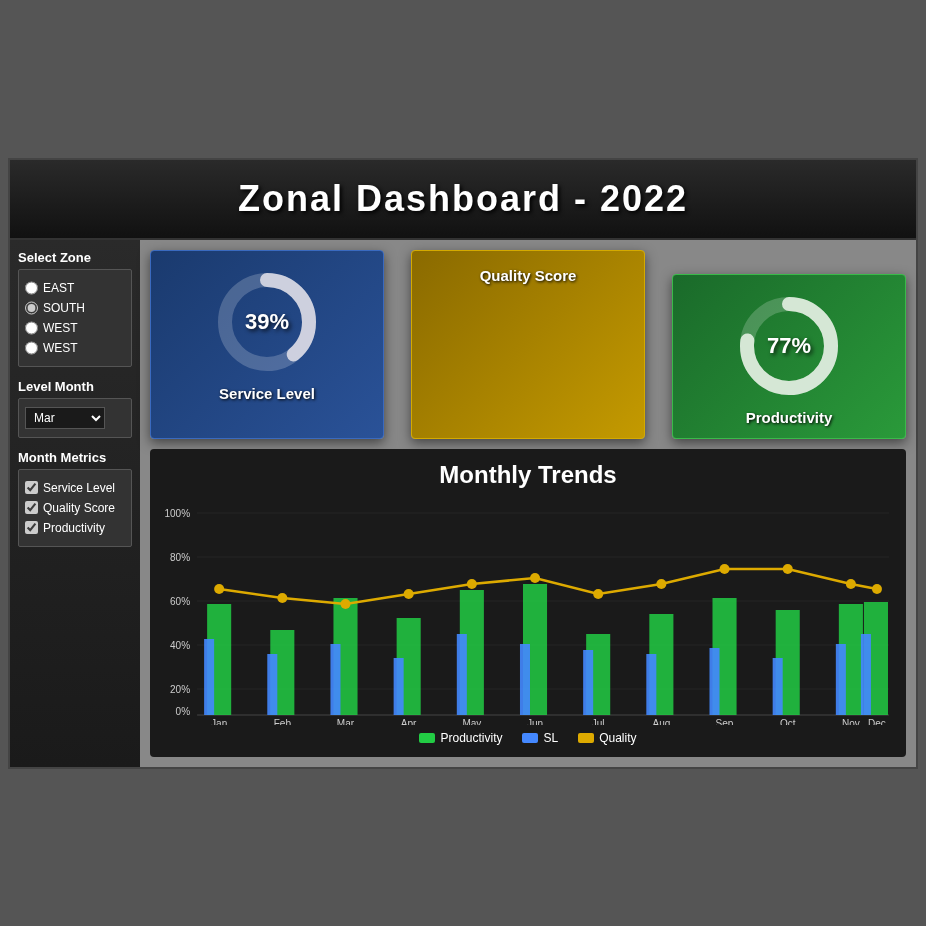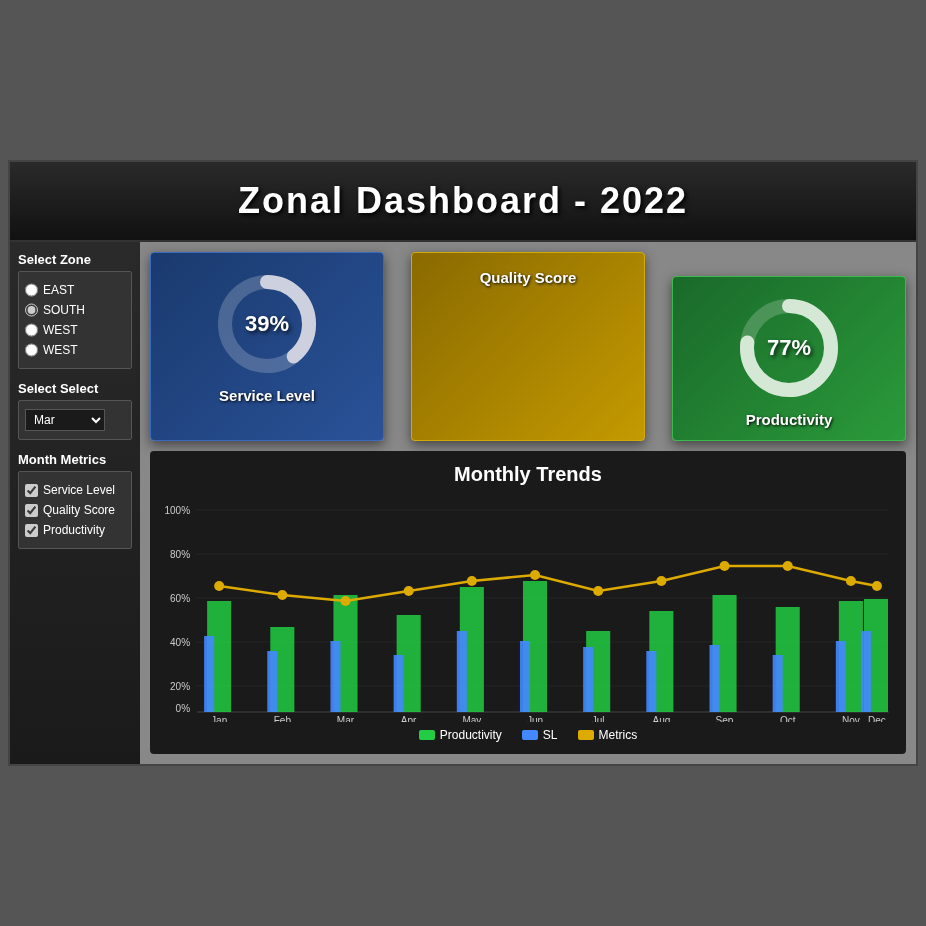--- a/index.html
+++ b/index.html
@@ -171,21 +171,21 @@
     }
     
     .chart-area {
       background: #1a1a1a;
       border-radius: 4px;
       padding: 12px;
       flex: 1;
     }
     .chart-title {
       color: white;
-      font-size: 20px;
+      font-size: 24px;
       font-weight: bold;
       text-align: center;
       margin-bottom: 10px;
     }
     .chart-container {
       position: relative;
       width: 100%;
       height: 220px;
       margin-top: 16px;
     }
@@ -237,21 +237,21 @@
             <label for="zone-north">WEST</label>
           </div>
           <div class="radio-option">
             <input type="radio" name="zone" id="zone-south" style="">
             <label for="zone-south">WEST</label>
           </div>
         </div>
       </div>
 
       <div>
-        <div class="sidebar-section-title">Select Select</div>
+        <div class="sidebar-section-title">Level Month</div>
         <div class="select-month-section">
           <select>
             <option>Jan</option><option>Feb</option><option selected="">Mar</option>
             <option>Apr</option><option>May</option><option>Jun</option>
             <option>Jul</option><option>Aug</option><option>Sep</option>
             <option>Oct</option><option>Nov</option><option>Dec</option>
           </select>
         </div>
       </div>
 
@@ -398,19 +398,19 @@
           <div class="legend-item">
             <div class="legend-color" style="background:#22cc44;"></div>
             <span>Productivity</span>
           </div>
           <div class="legend-item">
             <div class="legend-color" style="background:#4488ff;"></div>
             <span>SL</span>
           </div>
           <div class="legend-item">
             <div class="legend-color" style="background:#ddaa00;"></div>
-            <span>Metrics</span>
+            <span>Quality</span>
           </div>
         </div>
       </div>
     </div>
   </div>
 </div>
 
 </body></html>

